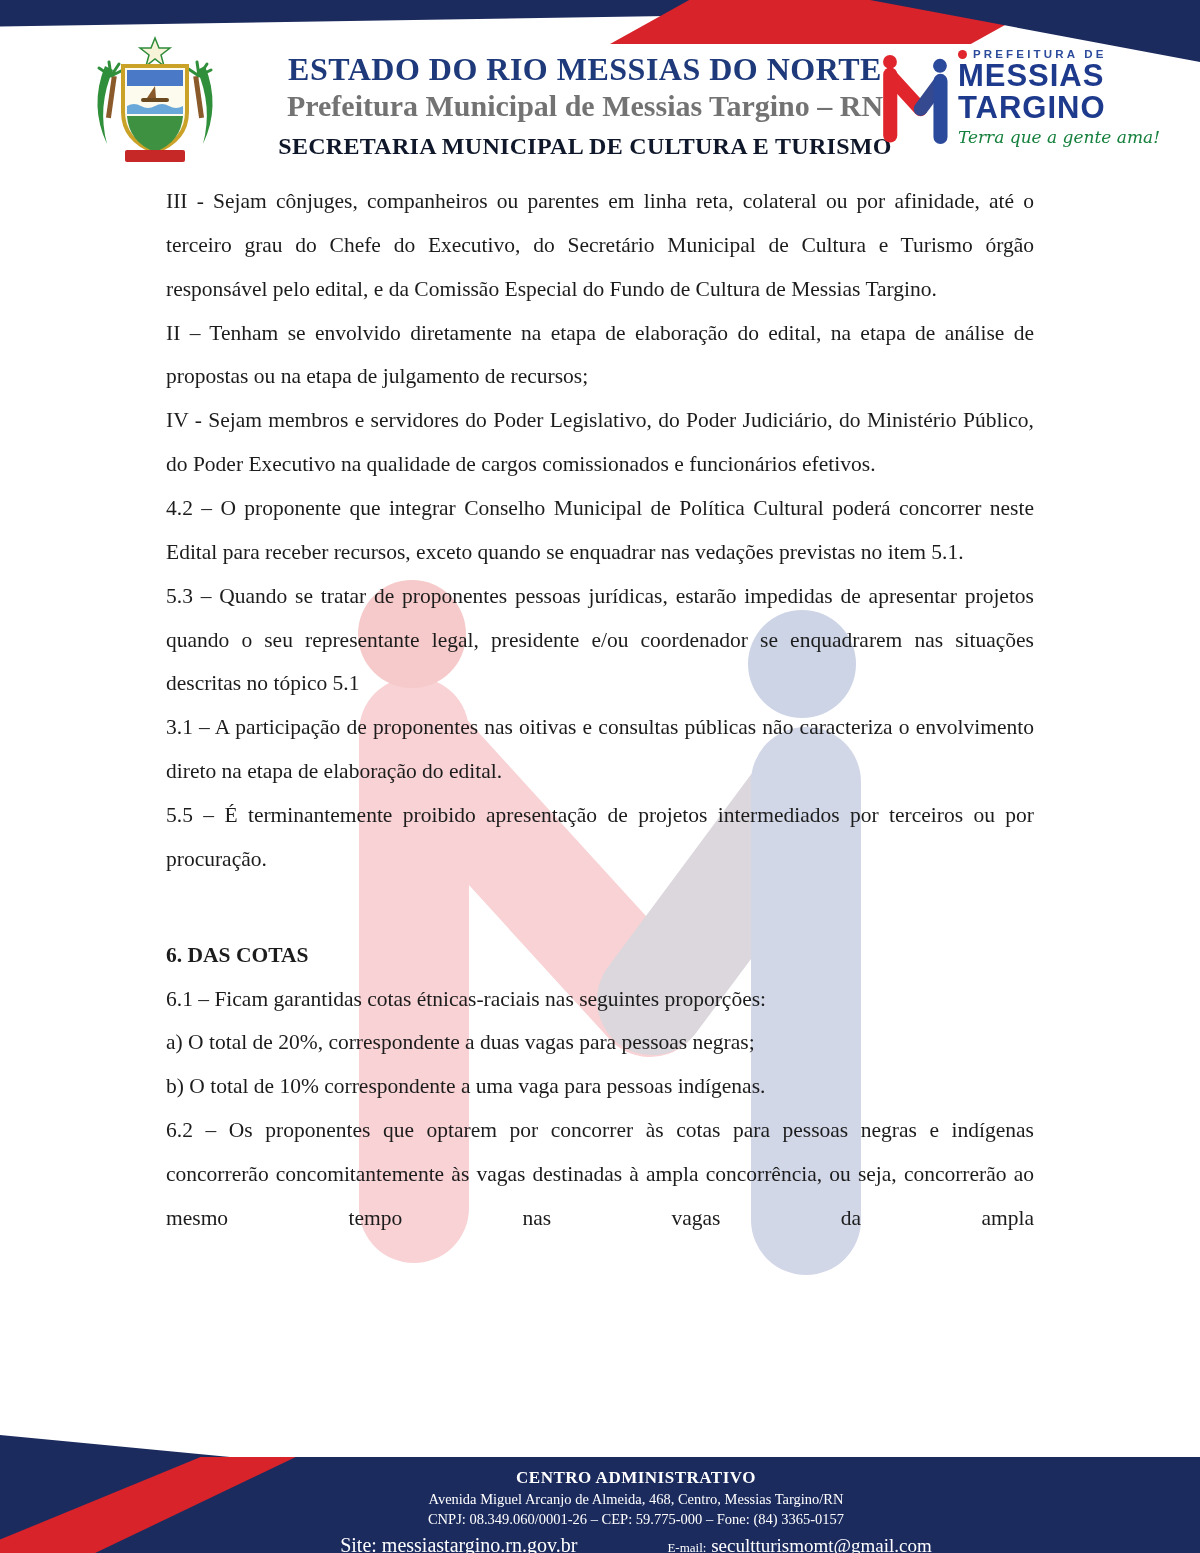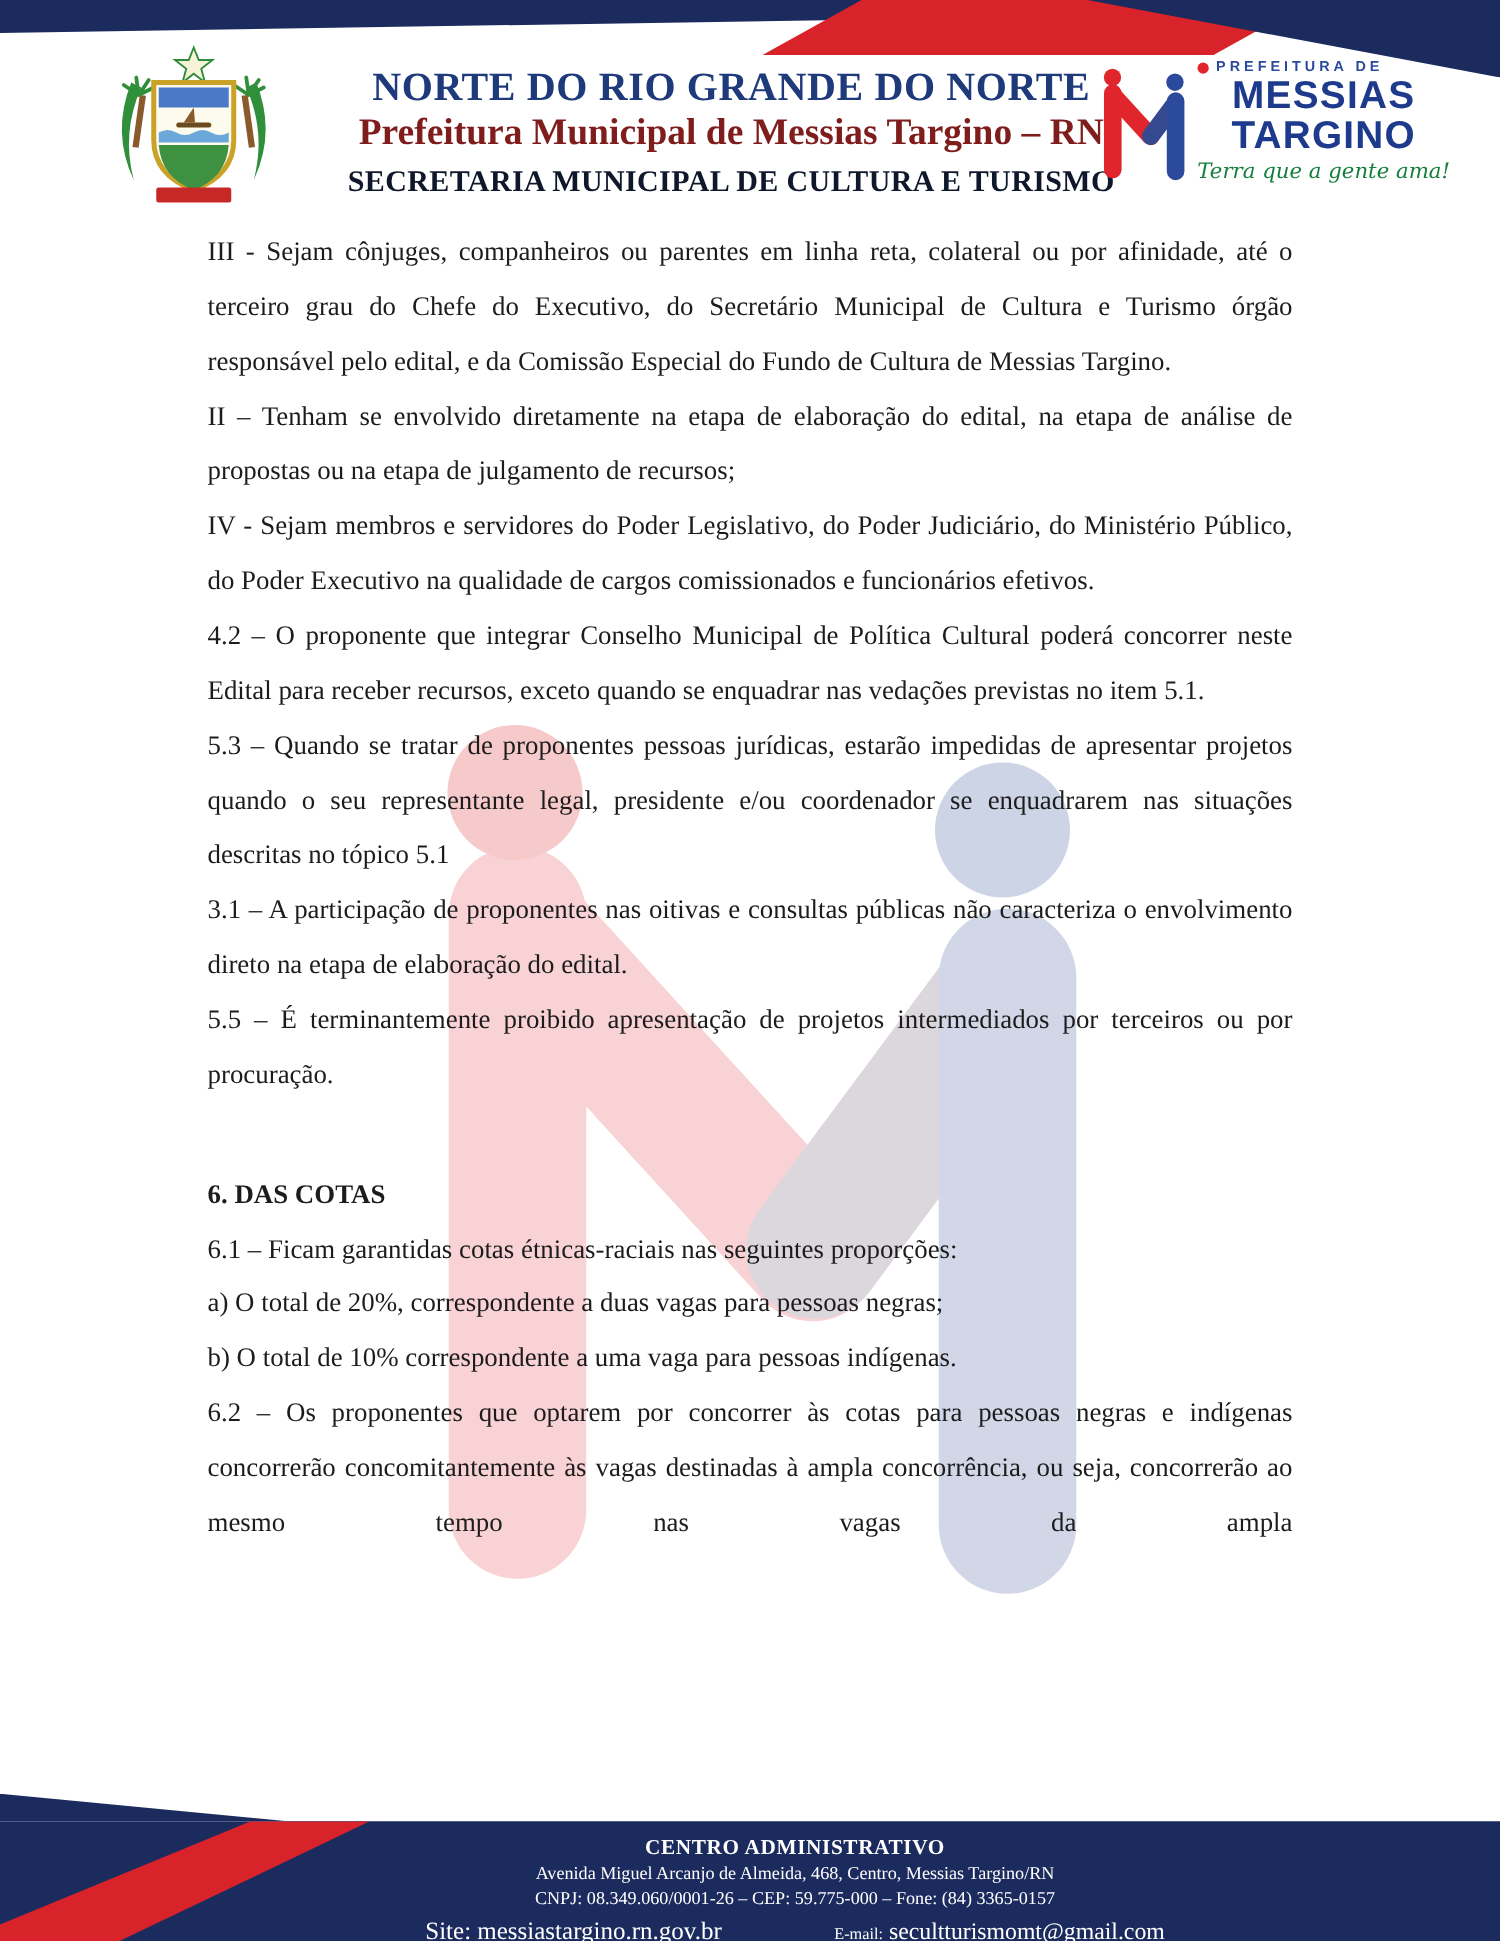--- a/index.html
+++ b/index.html
@@ -11,29 +11,29 @@
         clip-path:polygon(0 0,100% 0,100% 26%,0 88%);}
   .deco-top-red{position:absolute;top:0;left:610px;width:440px;height:44px;background:#d8232a;
         clip-path:polygon(18% 0,100% 0,82% 100%,0 100%);}
   .deco-top-corner{position:absolute;top:0;right:0;width:330px;height:62px;background:#1c2b5e;
         clip-path:polygon(0 0,100% 0,100% 100%);}
 
   
   .crest{position:absolute;left:84px;top:36px;width:142px;height:132px;}
   .header-center{position:absolute;left:235px;width:700px;top:52px;text-align:center;}
   .h-line1{font-size:32px;font-weight:bold;color:#1e3a7b;letter-spacing:.5px;line-height:1.1;}
-  .h-line2{font-size:30px;font-weight:bold;color:#7f1d1d;line-height:1.15;margin-top:2px;}
+  .h-line2{font-size:30px;font-weight:bold;color:#737373;line-height:1.15;margin-top:2px;}
   .h-line3{font-size:24px;font-weight:bold;color:#0f172a;letter-spacing:.3px;margin-top:9px;}
 
   .brand{position:absolute;right:40px;top:48px;display:flex;align-items:flex-start;gap:8px;}
   .brand-m{margin-top:6px;}
   .brand-m .red{stroke:#e0252c}.brand-m .red-f{fill:#e0252c}
   .brand-m .blue{stroke:#2b4a9b}.brand-m .blue-f{fill:#2b4a9b}
   .brand-m .blue2{stroke:#34498f}
-  .brand-text{font-family:"Liberation Sans",sans-serif;text-align:center;}
+  .brand-text{font-family:"Liberation Sans",sans-serif;}
   .brand-small{font-size:11.5px;letter-spacing:3.2px;color:#2b4a9b;font-weight:bold;
         display:flex;align-items:center;gap:6px;}
   .brand-small::before{content:"";width:9px;height:9px;border-radius:50%;background:#e0252c;display:inline-block;}
   .brand-name{font-size:31px;font-weight:bold;color:#1e3a8c;line-height:1.02;letter-spacing:1px;}
   .brand-slogan{font-family:"DejaVu Serif",serif;font-style:italic;color:#15803d;font-size:17px;margin-top:4px;}
 
   
   .watermark{position:absolute;left:350px;top:572px;z-index:0;}
   .watermark .red{stroke:#f8d2d4}.watermark .red-f{fill:#f6caca}
   .watermark .blue{stroke:#d2d7e8}.watermark .blue-f{fill:#cdd4e6}
@@ -85,21 +85,21 @@
     <path d="M38,30 h64 v46 q0,28 -32,40 q-32,-12 -32,-40 z" fill="#fdfbee" stroke="#c9a227" stroke-width="4"></path>
     <rect x="42" y="34" width="56" height="16" fill="#4a79c8"></rect>
     <path d="M62,62 l8,-12 l1,12 z" fill="#8a5a2b"></path>
     <rect x="56" y="62" width="28" height="4" rx="2" fill="#6b4a1f"></rect>
     <path d="M42,70 q7,-4 14,0 t14,0 t14,0 t14,0 v8 h-56 z" fill="#69a8d8"></path>
     <path d="M42,80 h56 q-2,26 -28,36 q-26,-10 -28,-36 z" fill="#3f9142"></path>
     <rect x="40" y="114" width="60" height="12" rx="2" fill="#c62828"></rect>
   </svg>
 
   <div class="header-center">
-    <div class="h-line1">NORTE DO RIO GRANDE DO NORTE</div>
+    <div class="h-line1">ESTADO DO RIO MESSIAS DO NORTE</div>
     <div class="h-line2">Prefeitura Municipal de Messias Targino – RN</div>
     <div class="h-line3">SECRETARIA MUNICIPAL DE CULTURA E TURISMO</div>
   </div>
 
   <div class="brand">
     <svg class="brand-m" viewBox="0 0 530 710" width="68" height="91">
       <line class="red" x1="64" y1="160" x2="64" y2="636" stroke-width="110" stroke-linecap="round"></line>
       <line class="red" x1="72" y1="180" x2="300" y2="430" stroke-width="110" stroke-linecap="round"></line>
       <line class="blue2" x1="452" y1="226" x2="302" y2="428" stroke-width="110" stroke-linecap="round"></line>
       <line class="blue" x1="456" y1="210" x2="456" y2="648" stroke-width="110" stroke-linecap="round"></line>

